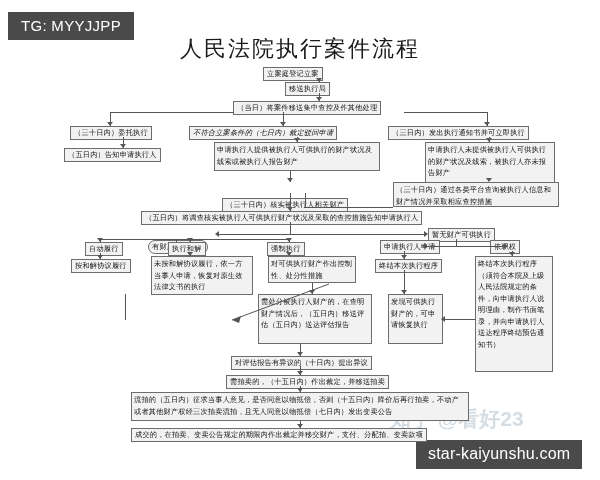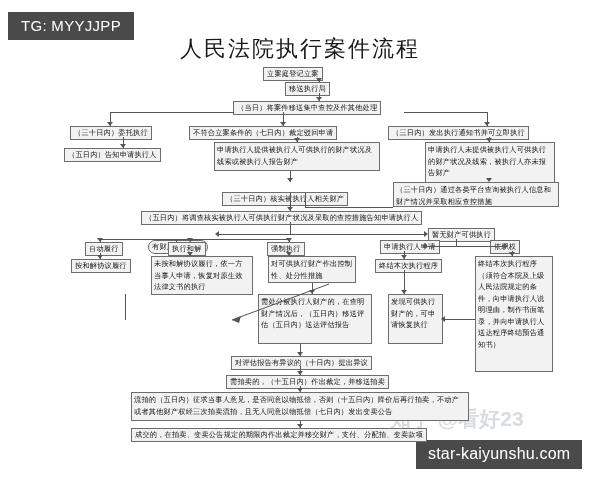--- a/index.html
+++ b/index.html
@@ -100,27 +100,27 @@
 
   <div class="chart-title">人民法院执行案件流程</div>
 
   <div class="node one c" style="left:263px; top:67px;">立案庭登记立案</div>
   <div class="node one c" style="left:285px; top:82px;">移送执行局</div>
   <div class="node one c" style="left:233px; top:101px;">（当日）将案件移送集中查控及作其他处理</div>
 
   <div class="node one c" style="left:70px; top:126px;">（三十日内）委托执行</div>
   <div class="node one c" style="left:64px; top:148px;">（五日内）告知申请执行人</div>
 
-  <div class="node one c" style="left:189px; top:126px;">不符合立案条件的（七日内）裁定驳回申请</div>
+  <div class="node one c" style="left:189px; top:126px;font-style:italic;">不符合立案条件的（七日内）裁定驳回申请</div>
   <div class="node" style="left:214px; top:142px; width:166px; height:29px;">申请执行人提供被执行人可供执行的财产状况及线索或被执行人报告财产</div>
 
   <div class="node one c" style="left:388px; top:126px;">（三日内）发出执行通知书并可立即执行</div>
   <div class="node" style="left:425px; top:142px; width:130px; height:41px;">申请执行人未提供被执行人可供执行的财产状况及线索，被执行人亦未报告财产</div>
 
-  <div class="node one c" style="left:222px; top:192px;">（三十日内）核实被执行人相关财产</div>
+  <div class="node one c" style="left:222px; top:198px;">（三十日内）核实被执行人相关财产</div>
   <div class="node" style="left:393px; top:182px; width:166px; height:25px;">（三十日内）通过各类平台查询被执行人信息和财产情况并采取相应查控措施</div>
 
   <div class="node one c" style="left:141px; top:211px;">（五日内）将调查核实被执行人可供执行财产状况及采取的查控措施告知申请执行人</div>
 
   <div class="node one c" style="left:148px; top:240px;border-radius:7px;">有财产可供执行</div>
   <div class="node one c" style="left:428px; top:228px;">暂无财产可供执行</div>
 
   <div class="node one c" style="left:85px; top:242px;">自动履行</div>
   <div class="node one c" style="left:168px; top:242px;">执行和解</div>
   <div class="node one c" style="left:267px; top:242px;">强制执行</div>

